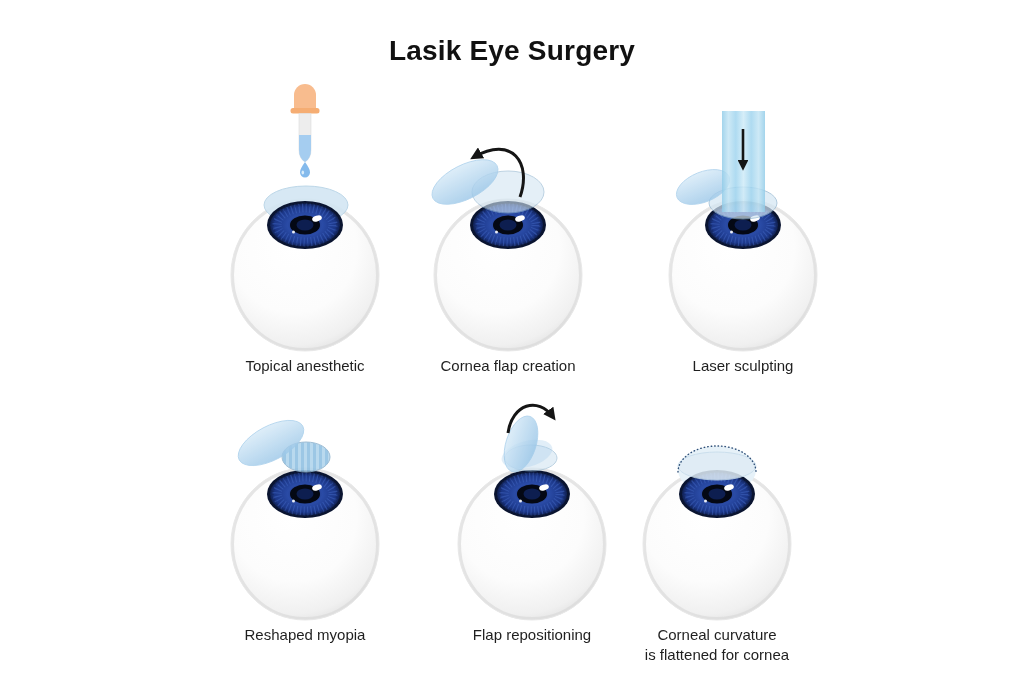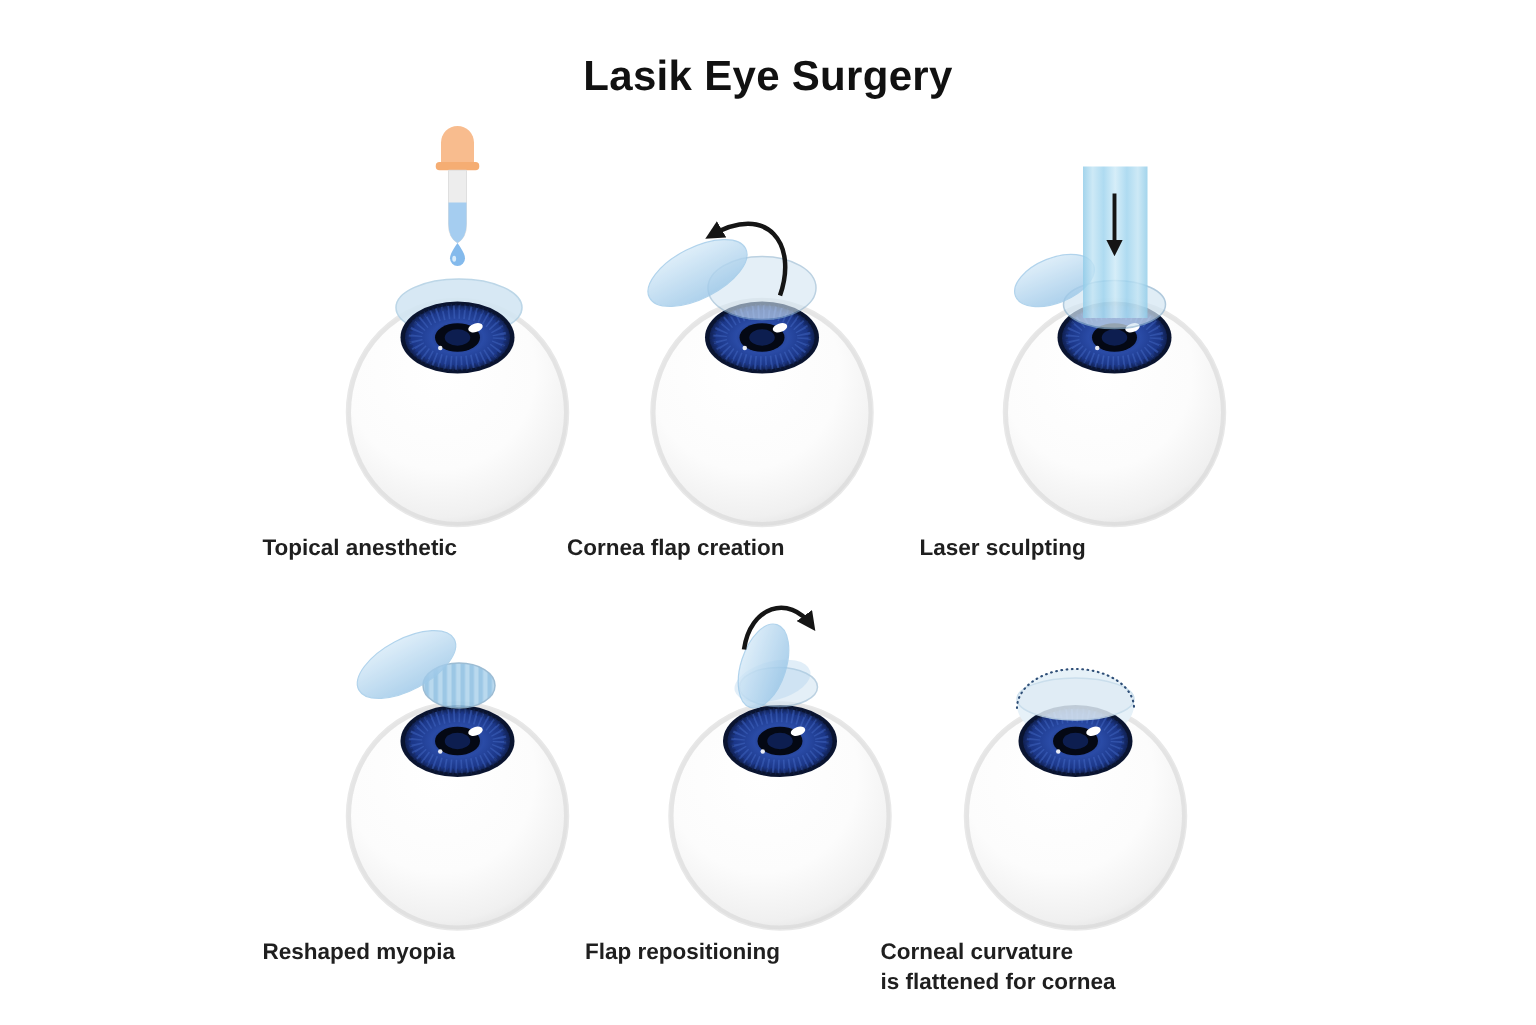--- a/index.html
+++ b/index.html
@@ -2,24 +2,24 @@
 <html><head>
 <meta charset="utf-8">
 <style>
   html,body{margin:0;padding:0;background:#ffffff;}
   .canvas{position:relative;width:1024px;height:683px;background:#ffffff;overflow:hidden;
           font-family:"Liberation Sans", sans-serif;}
   .title{position:absolute;top:36px;left:0;width:1024px;text-align:center;
          font-size:28px;line-height:30px;font-weight:700;color:#111111;letter-spacing:.2px;}
   .panel{position:absolute;width:200px;height:340px;}
   .panel svg{display:block;width:200px;height:300px;}
-  .label{position:absolute;top:281px;left:-30px;width:260px;text-align:left;
-         font-size:15px;line-height:20px;font-weight:700;color:#1f1f1f;white-space:pre-line;}
+  .label{position:absolute;top:281px;left:-30px;width:260px;text-align:center;
+         font-size:15px;line-height:20px;font-weight:400;color:#1f1f1f;white-space:pre-line;}
   .p1{left:205px;top:75px;}  .p2{left:408px;top:75px;}  .p3{left:643px;top:75px;}
-  .p4{left:205px;top:344px;} .p5{left:420px;top:344px;} .p6{left:617px;top:344px;}
+  .p4{left:205px;top:344px;} .p5{left:432px;top:344px;} .p6{left:617px;top:344px;}
 </style>
 </head>
 <body>
 
 <div class="canvas">
 
   <svg width="0" height="0" style="position:absolute" aria-hidden="true">
     <defs>
       <radialGradient id="gEyeball" cx="42%" cy="32%" r="78%">
         <stop offset="0%" stop-color="#ffffff"></stop>

